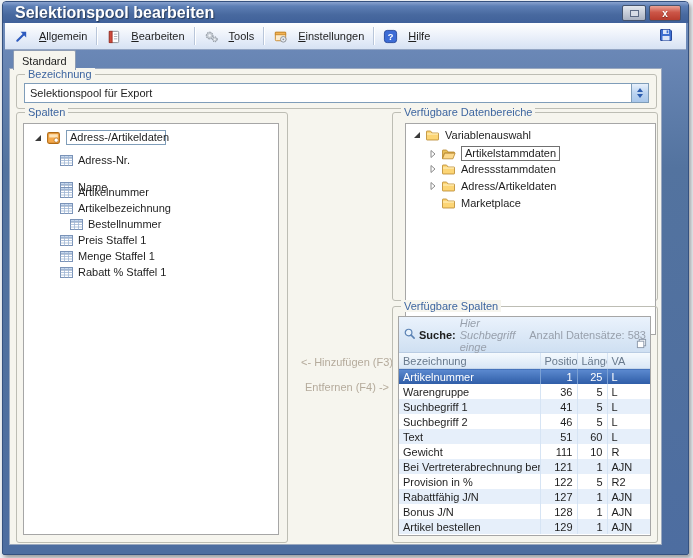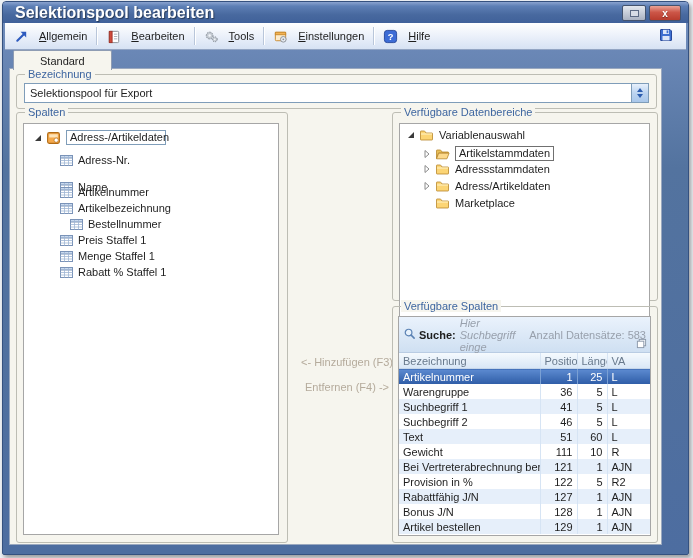--- a/index.html
+++ b/index.html
@@ -21,21 +21,21 @@
   .wbtn.close{width:30px;background:linear-gradient(180deg,#eaa397,#cc5648 45%,#b83c2e);color:#fff;font-weight:bold;font-size:10px;text-shadow:0 1px 1px rgba(0,0,0,.4);}
   
   .toolbar{position:absolute;left:2px;right:2px;top:21px;height:26px;
     background:linear-gradient(180deg,#ffffff,#e9eff9 55%,#d7e2f3);
     border-bottom:1px solid #93a5c3;display:flex;align-items:center;}
   .tbitem{display:flex;align-items:center;gap:5px;padding:0 9px;height:100%;cursor:default;}
   .tbsep{width:1px;height:18px;background:#b9c6da;box-shadow:1px 0 0 #fff;}
   .tbitem u{text-decoration:underline;}
   .tbsave{position:absolute;right:10px;top:4px;width:20px;height:18px;display:flex;align-items:center;justify-content:center;}
   
-  .tab{position:absolute;left:10px;top:48px;height:19px;padding:0 26px;background:#f6f5ee;
+  .tab{position:absolute;left:10px;top:48px;height:19px;padding:0 8px;background:#f6f5ee;
     border:1px solid #8e9cb3;border-bottom:none;border-radius:2px 2px 0 0;
     display:flex;align-items:center;z-index:2;}
   
   .content{position:absolute;left:6px;top:66px;width:653px;height:477px;background:#f6f5ee;border:1px solid #9aa8bf;box-sizing:border-box;}
   .group{position:absolute;border:1px solid #bdbdb4;border-radius:3px;}
   .group>.glabel{position:absolute;top:-7px;left:8px;background:#f6f5ee;padding:0 3px;color:#3e66a0;line-height:12px;}
   
   .combo{position:absolute;left:14px;top:14px;width:625px;height:20px;border:1px solid #7f9db9;background:#fff;display:flex;align-items:center;box-sizing:border-box;}
   .combo .val{flex:1;padding-left:5px;}
   .combo .spin{width:16px;height:100%;border-left:1px solid #7f9db9;background:linear-gradient(180deg,#e7f0fc,#bcd4f0 50%,#a9c7ea);display:flex;align-items:center;justify-content:center;}
@@ -272,21 +272,21 @@
 
       <div class="transfer" style="left:282px;top:287px;">
         <span>&lt;- Hinzufügen (F3)</span>
       </div>
       <div class="transfer" style="left:282px;top:312px;">
         <span>Entfernen (F4) -&gt;</span>
       </div>
 
       <div class="group" style="left:382px;top:43px;width:264px;height:187px;">
         <span class="glabel">Verfügbare Datenbereiche</span>
-        <div class="whitebox" style="left:6px;top:10px;width:251px;height:212px;">
+        <div class="whitebox" style="left:12px;top:10px;width:251px;height:212px;">
           <div class="trow" style="left:7px;top:5px;">
             <span class="tarrow">
               <svg width="8" height="8" viewBox="0 0 8 8">
                   <polygon points="7,1 7,7 1,7" fill="#3a3a3a"></polygon>
                 </svg>
             </span>
             <span class="ticon">
               <svg width="15" height="12" viewBox="0 0 14 12">
                   <path d="M1 3 L1 10.5 Q1 11 1.5 11 L12.5 11 Q13 11 13 10.5 L13 4.5 Q13 4 12.5 4 L6.5 4 L5.5 2.5 Q5.2 2 4.7 2 L1.5 2 Q1 2 1 2.5 Z" fill="#fcd575" stroke="#b8872b" stroke-width="0.8"></path>
                   <path d="M1.5 5 L12.5 5" stroke="#fff3c9"></path>

